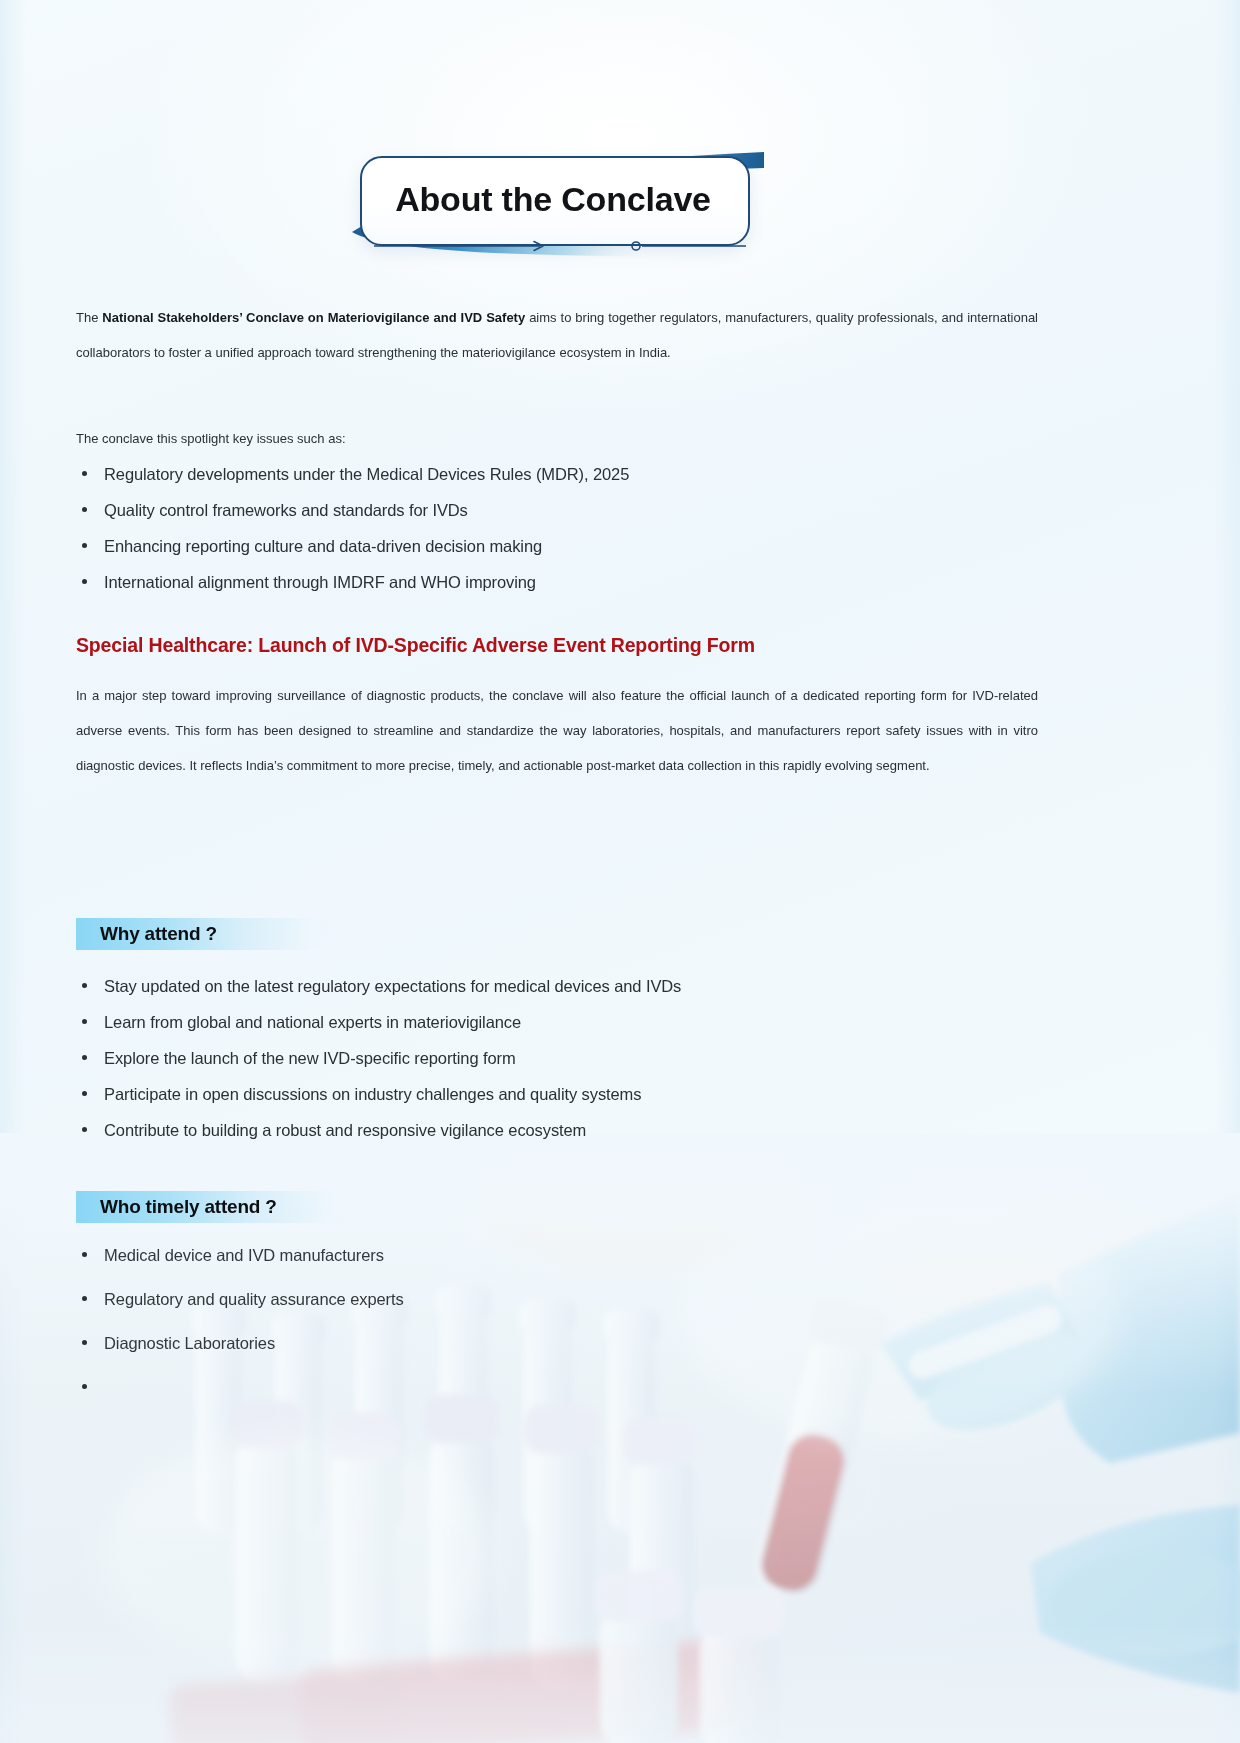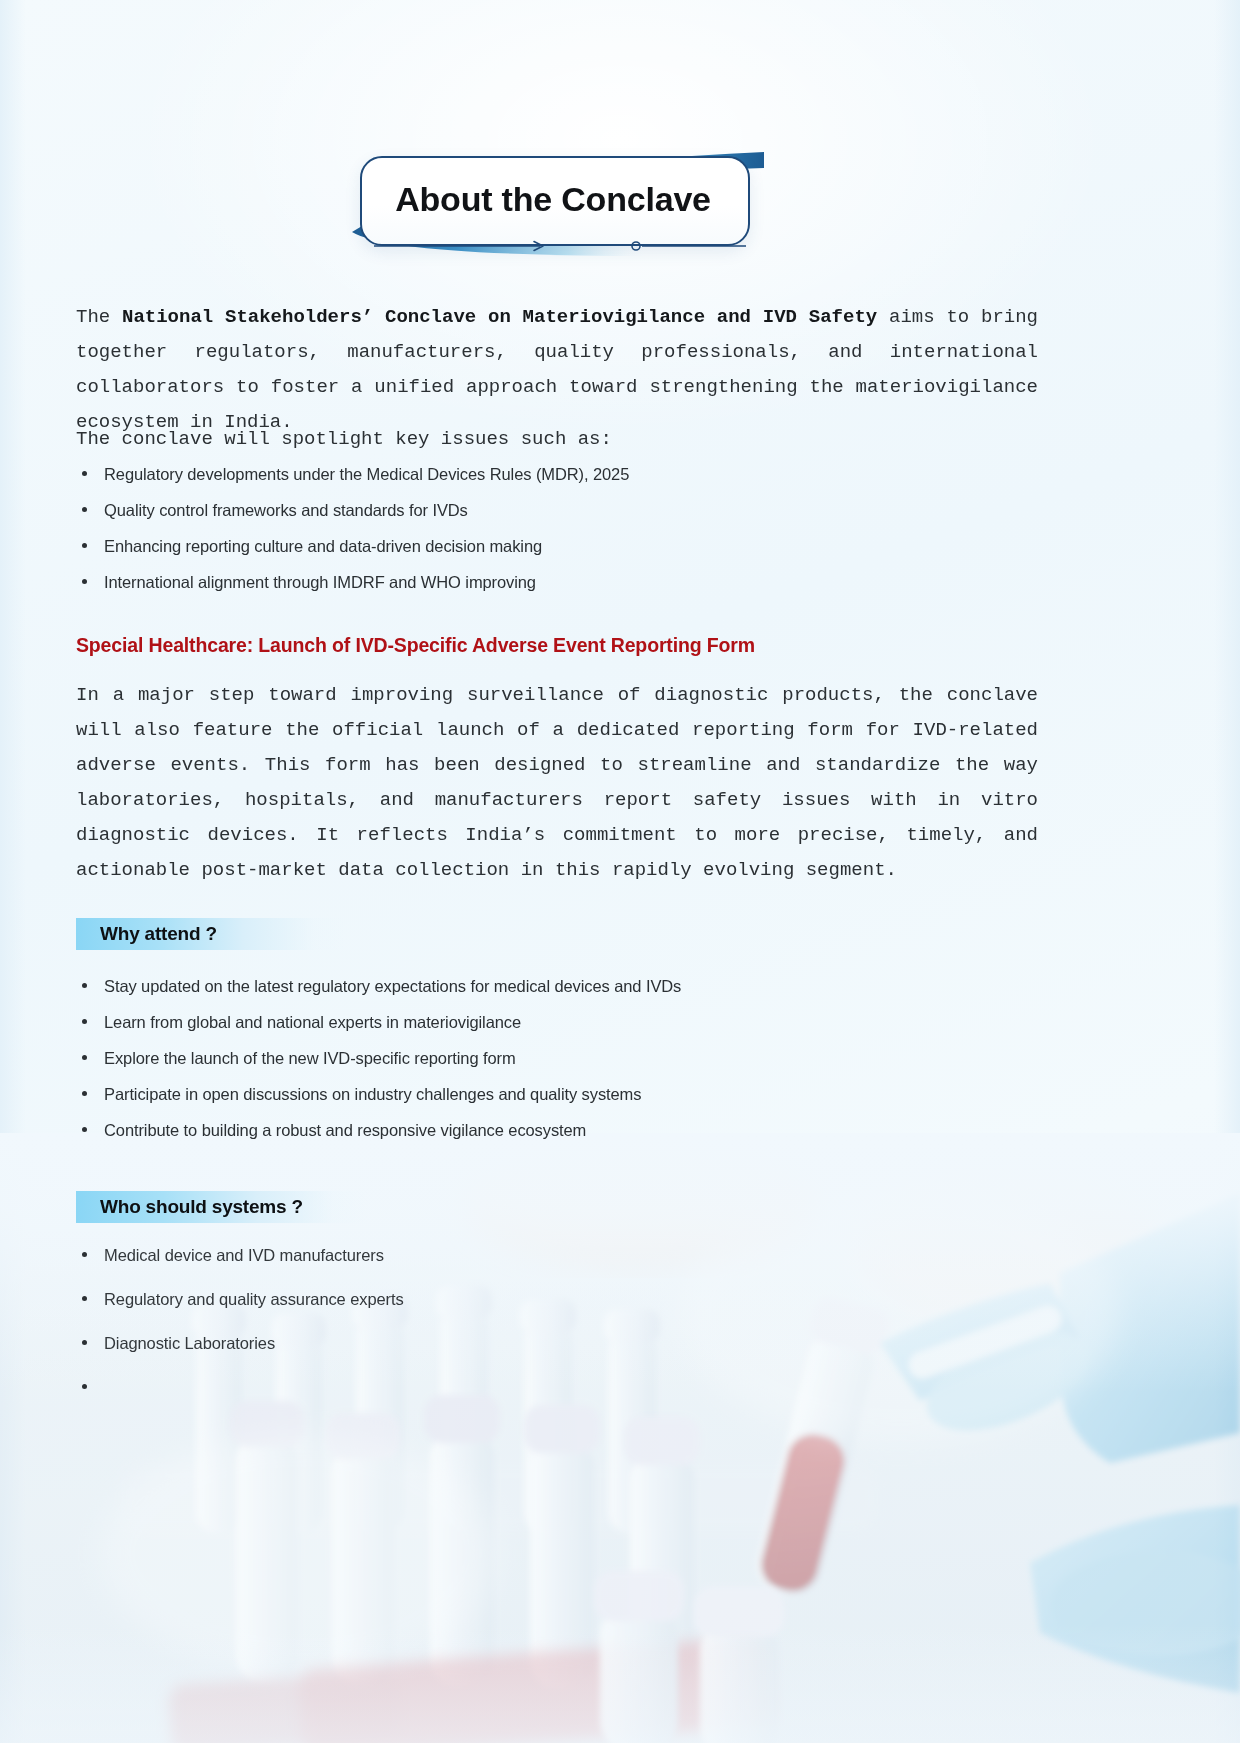--- a/index.html
+++ b/index.html
@@ -128,24 +128,24 @@
     left: 22px;
     top: 92px;
     width: 372px;
     height: 18px;
   }
 
   
   .para {
     position: absolute;
     color: #2b3034;
-    font-size: 19px;
+    font-size: 13px;
     line-height: 35px;
     text-align: justify;
-    font-family: Liberation Mono, monospace;
+    font-family: Liberation Sans, sans-serif;
     font-stretch: semi-condensed;
   }
   .para b { color: #15181b; font-weight: 700; }
 
   .p1 { left: 76px; top: 300px; width: 962px; }
   .p-lead { left: 76px; top: 424px; width: 700px; line-height: 30px; text-align: left; }
   .p2 { left: 76px; top: 678px; width: 962px; }
 
   .bullets {
     position: absolute;
@@ -406,21 +406,21 @@
       </svg>
     </div>
 
     <div class="badge-title">About the Conclave</div>
   </div>
 
   <div class="para p1">
     <span>The </span><b>National Stakeholders’ Conclave on Materiovigilance and IVD Safety</b><span> aims to bring together regulators, manufacturers, quality professionals, and international collaborators to foster a unified approach toward strengthening the materiovigilance ecosystem in India.</span>
   </div>
 
-  <div class="para p-lead">The conclave will spotlight key issues such as:</div>
+  <div class="para p-lead">The conclave this spotlight key issues such as:</div>
 
   <ul class="bullets b-top">
     <li><span class="dot"></span><span>Regulatory developments under the Medical Devices Rules (MDR), 2025</span></li>
     <li><span class="dot"></span><span>Quality control frameworks and standards for IVDs</span></li>
     <li><span class="dot"></span><span>Enhancing reporting culture and data-driven decision making</span></li>
     <li><span class="dot"></span><span>International alignment through IMDRF and WHO improving</span></li>
   </ul>
 
   <div class="redhead">Special Healthcare: Launch of IVD-Specific Adverse Event Reporting Form</div>
 
@@ -431,21 +431,21 @@
   </div>
   <ul class="bullets b-why">
     <li><span class="dot"></span><span>Stay updated on the latest regulatory expectations for medical devices and IVDs</span></li>
     <li><span class="dot"></span><span>Learn from global and national experts in materiovigilance</span></li>
     <li><span class="dot"></span><span>Explore the launch of the new IVD-specific reporting form</span></li>
     <li><span class="dot"></span><span>Participate in open discussions on industry challenges and quality systems</span></li>
     <li><span class="dot"></span><span>Contribute to building a robust and responsive vigilance ecosystem</span></li>
   </ul>
 
   <div class="sec-head sh-who">
-    <span>Who should systems ?</span>
+    <span>Who timely attend ?</span>
   </div>
   <ul class="bullets b-who">
     <li><span class="dot"></span><span>Medical device and IVD manufacturers</span></li>
     <li><span class="dot"></span><span> Regulatory and quality assurance experts</span></li>
     <li><span class="dot"></span><span>Diagnostic Laboratories</span></li>
     <li><span class="dot"></span></li>
   </ul>
 
 </div>
 

